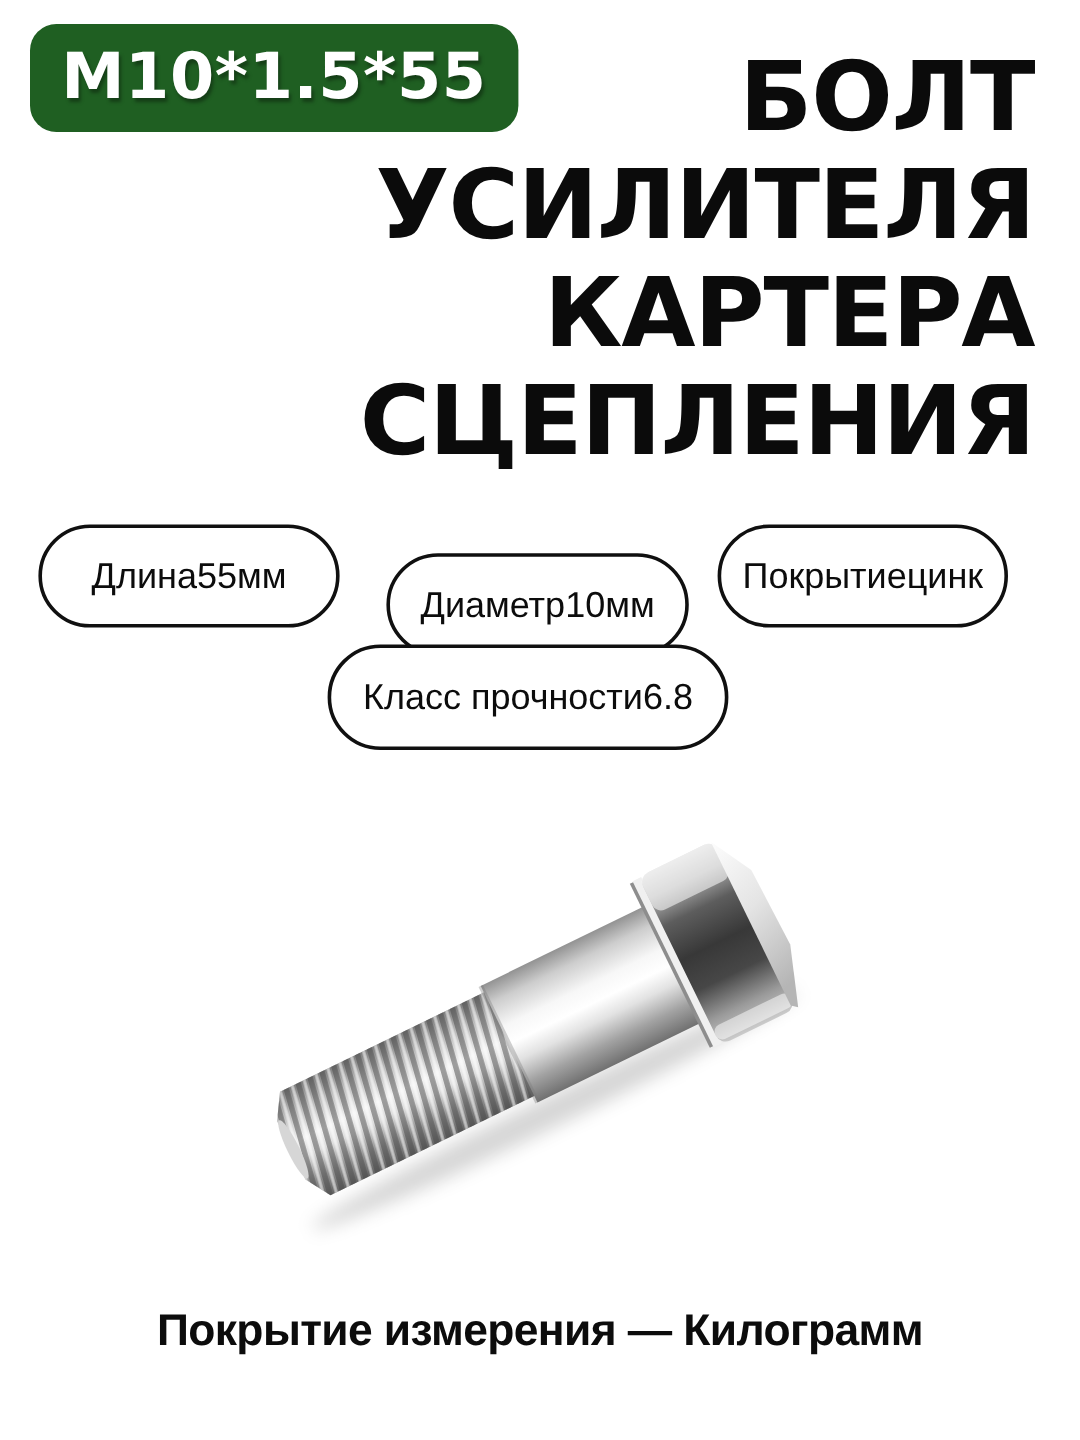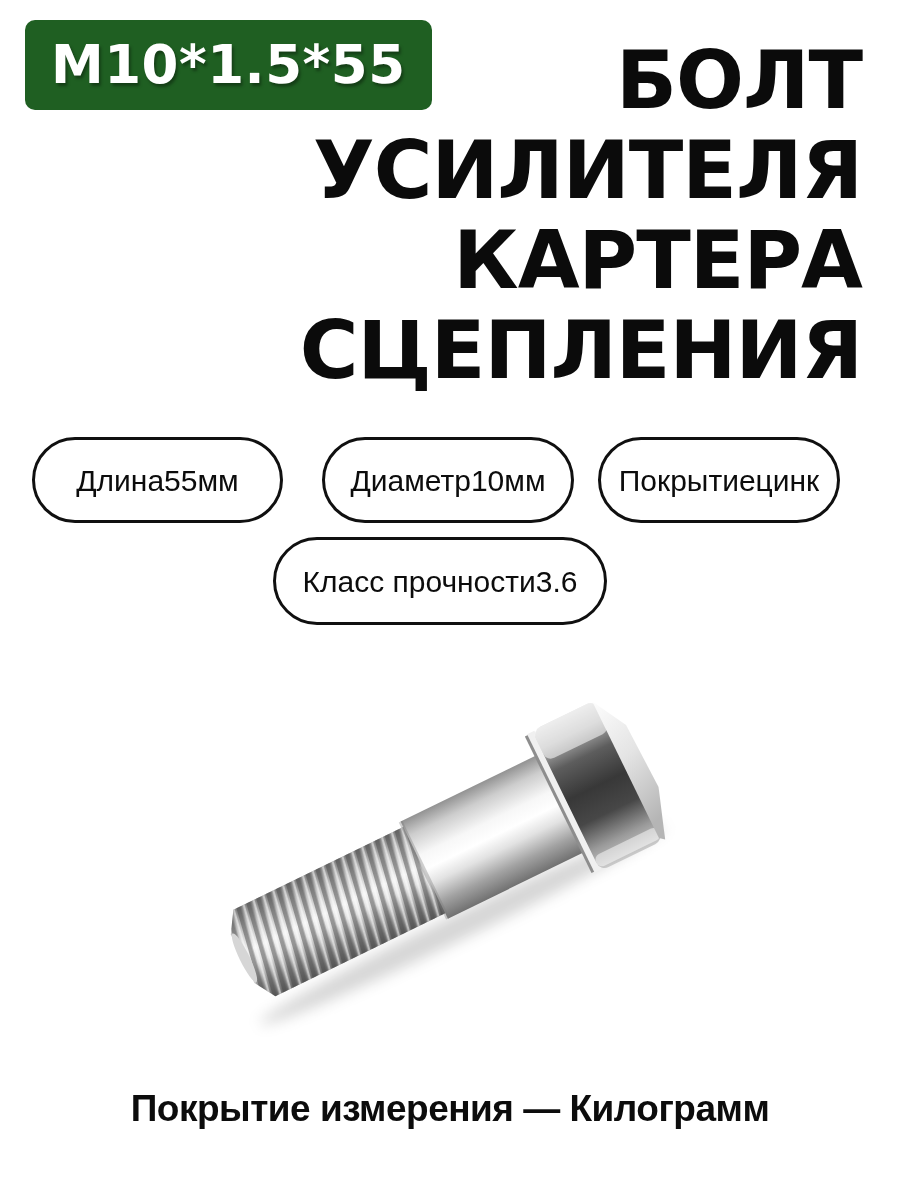--- a/index.html
+++ b/index.html
@@ -14,21 +14,21 @@
   
   .size-badge{
     position:absolute;left:25px;top:20px;
     background:#1f5f22;
     color:#ffffff;
     font-family:"DejaVu Sans", sans-serif;
     font-weight:700;
     font-size:53px;
     line-height:62px;
     padding:14px 26px;
-    border-radius:10px;
+    border-radius:22px;
     text-shadow:2px 3px 3px rgba(0,0,0,0.35);
     letter-spacing:0.5px;
   }
   
   .title{
     position:absolute;top:24px;right:26px;
     margin:12px;
     text-align:right;
     font-family:"DejaVu Sans", sans-serif;
     font-weight:700;
@@ -47,21 +47,21 @@
     background:#ffffff;
     display:flex;flex-direction:row;
     align-items:center;justify-content:center;
     text-align:center;
     font-size:30px;
     font-weight:500;
     line-height:33px;
     color:#0c0c0c;
   }
   .pill-length  {left:32px;  top:437px; width:251px; height:86px;}
-  .pill-diameter{left:322px; top:437px; width:252px; height:86px;}
+  .pill-diameter{left:322px; top:461px; width:252px; height:86px;}
   .pill-coating {left:598px; top:437px; width:242px; height:86px;align-items:center;}
   .pill-strength{left:273px; top:537px; width:334px; height:88px;align-items:center;}
   
   .bolt-wrap{position:absolute;left:180px;top:660px;width:540px;height:380px;}
   
   .unit-line{
     position:absolute;left:0;top:1088px;width:900px;
     text-align:center;
     font-weight:700;
     font-size:37px;
@@ -90,21 +90,21 @@
   <div class="pill pill-diameter">
     <span>Диаметр</span>
     <span>10мм</span>
   </div>
   <div class="pill pill-coating">
     <span>Покрытие</span>
     <span>цинк</span>
   </div>
   <div class="pill pill-strength">
     <span>Класс прочности</span>
-    <span>3.6</span>
+    <span>6.8</span>
   </div>
 
   <svg class="bolt-wrap" viewBox="0 0 540 380" xmlns="http://www.w3.org/2000/svg" aria-hidden="true">
     <defs>
       <linearGradient id="threadGrad" gradientUnits="userSpaceOnUse" x1="0" y1="-48" x2="0" y2="48">
         <stop offset="0" stop-color="#7d7d7d"></stop>
         <stop offset="0.2" stop-color="#bcbcbc"></stop>
         <stop offset="0.45" stop-color="#f2f2f2"></stop>
         <stop offset="0.6" stop-color="#dedede"></stop>
         <stop offset="0.82" stop-color="#909090"></stop>

